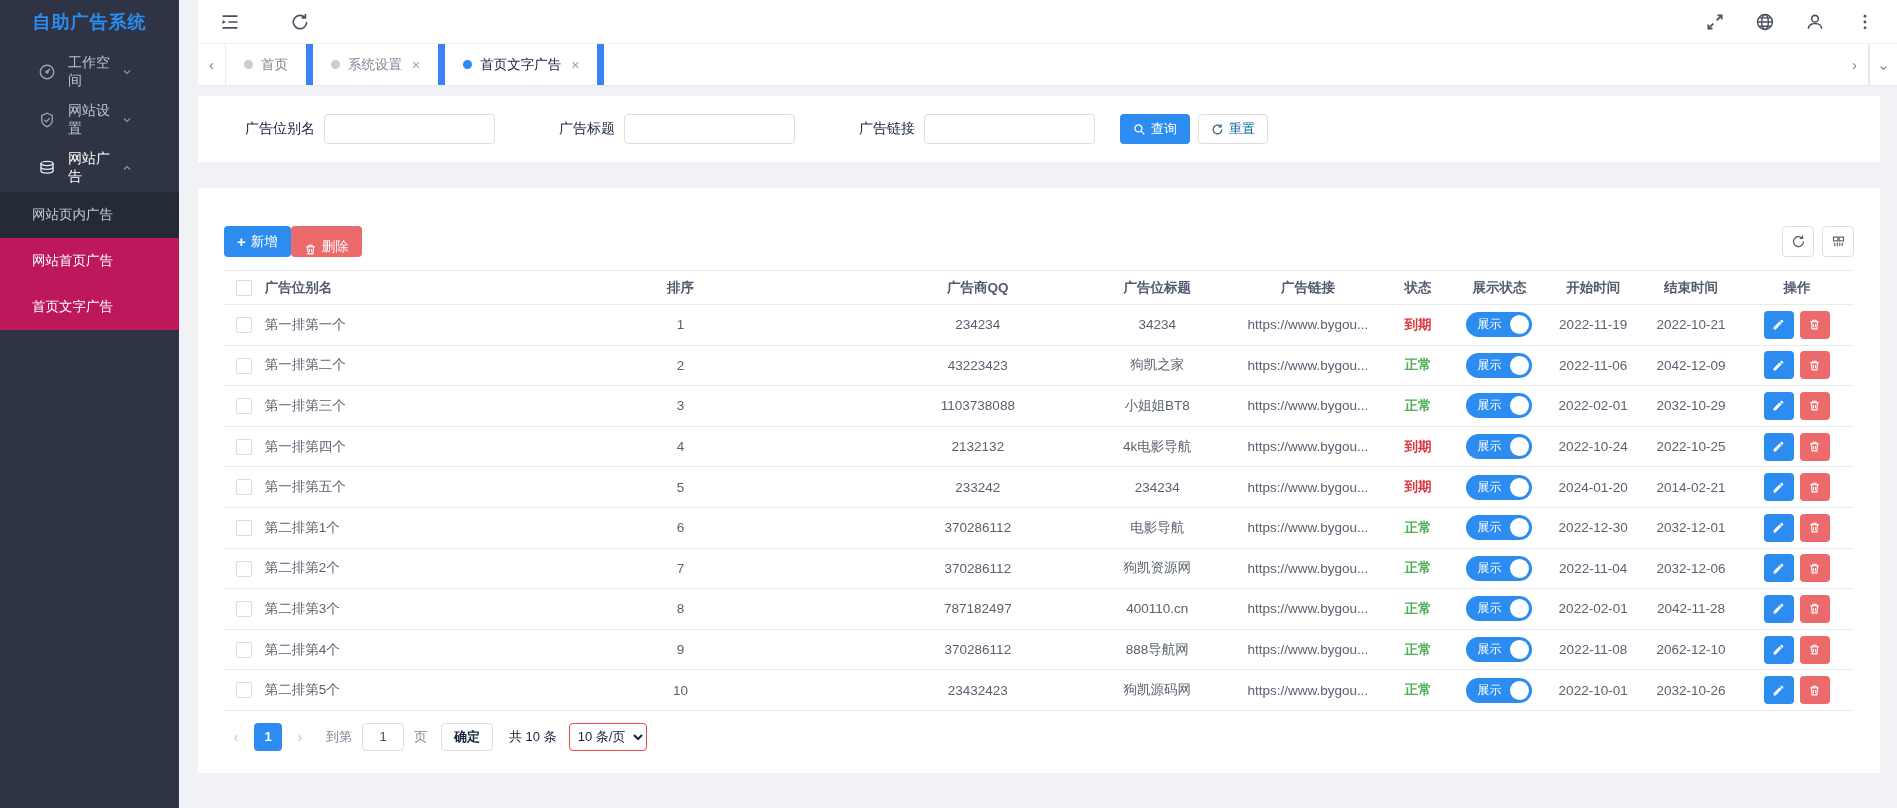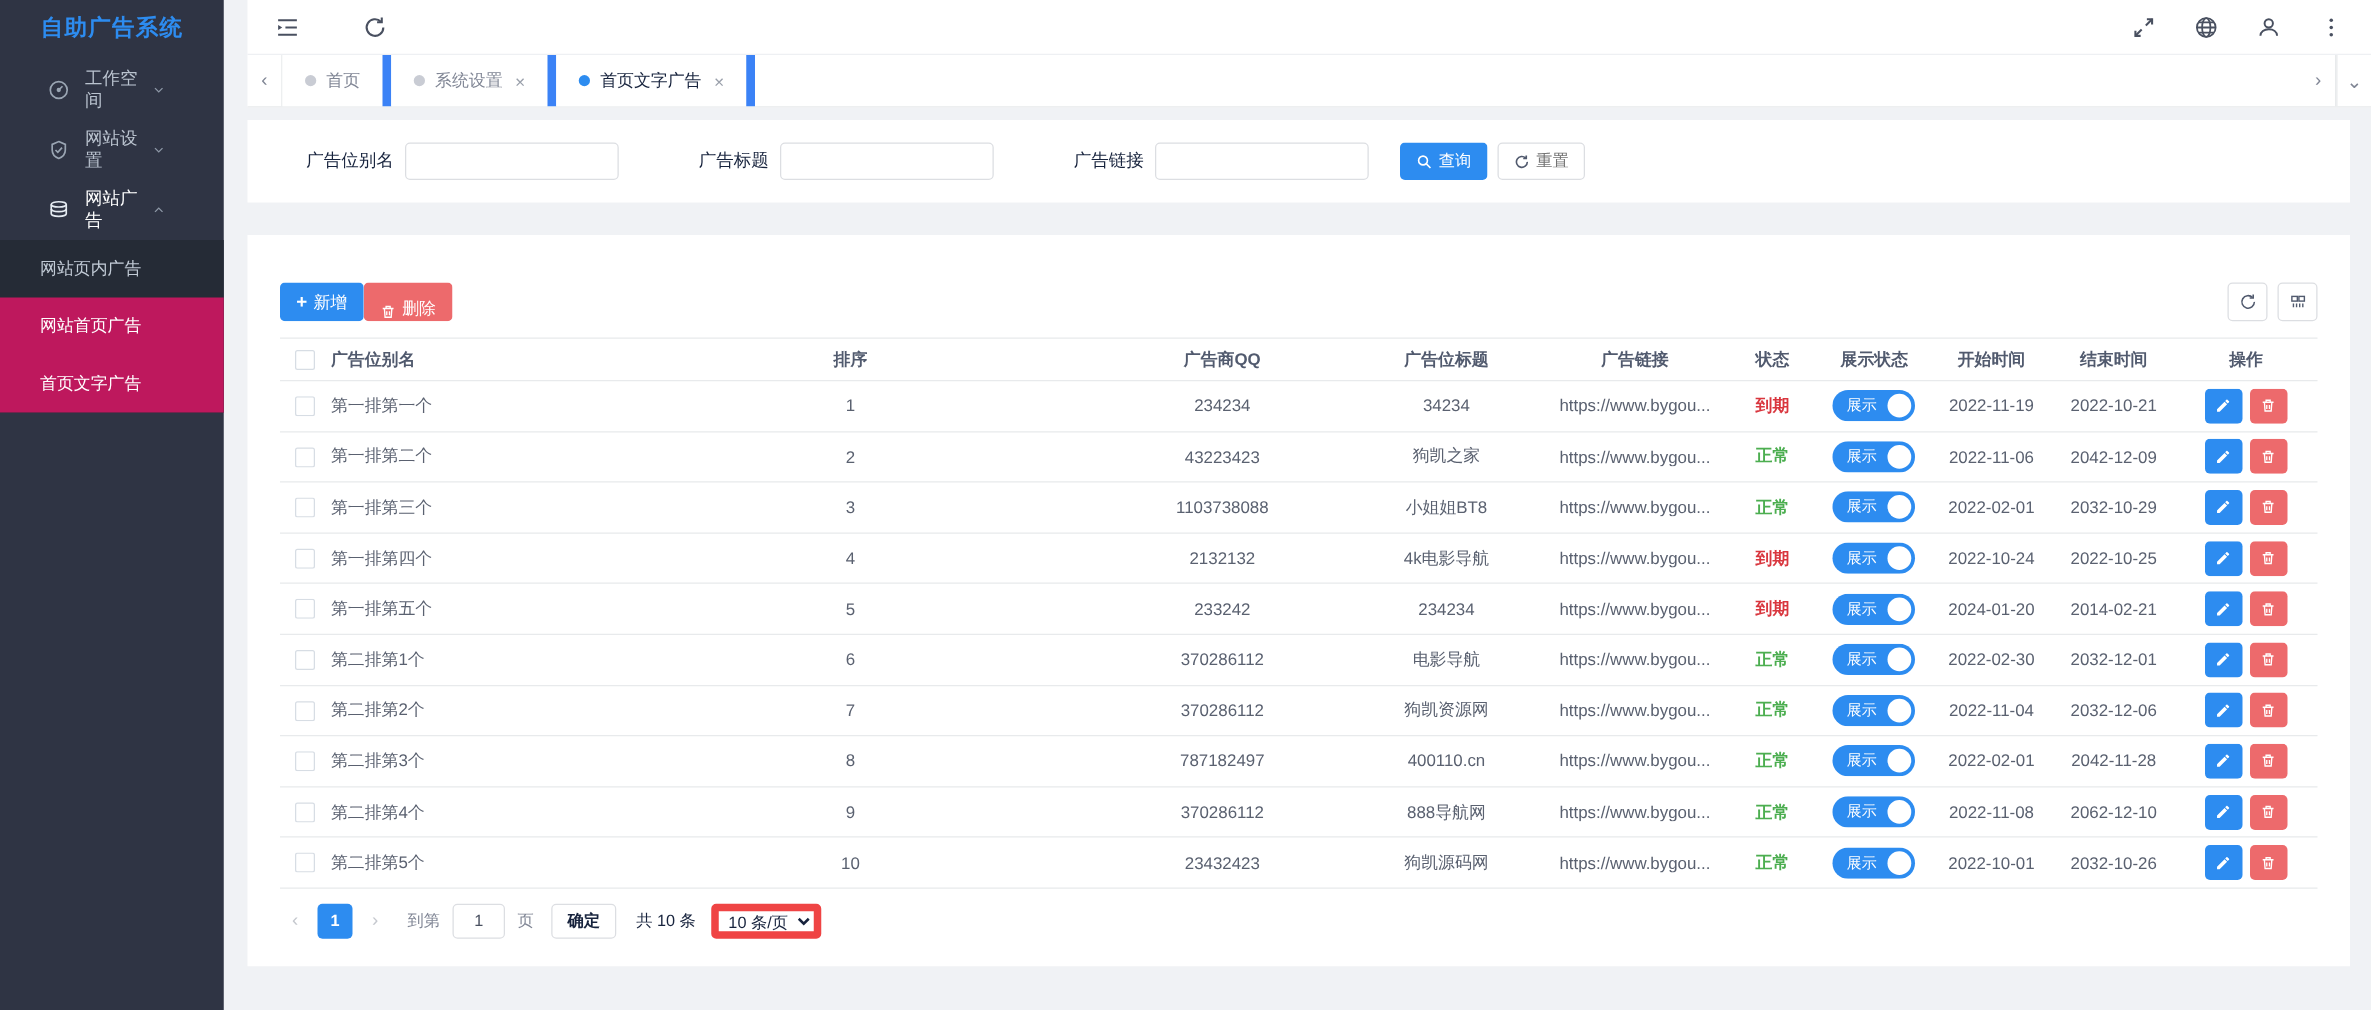--- a/index.html
+++ b/index.html
@@ -50,21 +50,21 @@
   .content { height:722px; background:#f0f2f5; padding-right:17px; }
   .search-card { margin-top:10px; height:66px; background:#fff; display:flex; align-items:center; padding-left:47px; }
   .s-group { display:flex; align-items:center; }
   .s-label { font-size:14px; color:#17233d; font-weight:500; margin-right:9px; white-space:nowrap; }
   .s-input { width:171px; height:30px; border:1px solid #dcdee2; border-radius:4px; background:#fff; padding:0 8px; font-size:13px; color:#495060; outline:none; }
   .s-group + .s-group { margin-left:64px; }
   .btn { display:inline-flex; align-items:center; justify-content:center; gap:5px; height:30px;
     border-radius:4px; font-size:13px; cursor:pointer; border:1px solid transparent; padding:0 12px; white-space:nowrap; }
   .btn svg { width:13px; height:13px; }
   .btn-primary { background:#2d8cf0; color:#fff; }
-  .btn-default { background:#fff; color:#737373; border-color:#dcdee2; }
+  .btn-default { background:#fff; color:#0369a1; border-color:#dcdee2; }
   .btn-danger { background:#ed6a6c; color:#fff; }
   .search-actions { display:flex; gap:8px; margin-left:25px; }
 
   .main-card { margin-top:26px; height:585px; background:#fff; padding:38px 26px 0 26px; }
   .toolbar { display:flex; align-items:center; height:31px; }
   .toolbar .btn { height:31px; font-size:13.5px; }
   .toolbar .btn + .btn { margin-left:0;align-items:flex-end; }
   .tool-icons { margin-left:auto; display:flex; gap:8px; }
   .icon-btn { width:32px; height:31px; border:1px solid #dcdee2; border-radius:4px; background:#fff;
     display:flex; align-items:center; justify-content:center; color:#515a6e; cursor:pointer; }
@@ -97,21 +97,21 @@
   .pg-arrow { width:24px; height:28px; display:flex; align-items:center; justify-content:center; color:#c5c8ce; font-size:15px; cursor:pointer; }
   .pg-num { width:28px; height:28px; background:#2d8cf0; color:#fff; border-radius:4px;
     display:flex; align-items:center; justify-content:center; font-weight:bold; margin:0 6px; cursor:pointer; }
   .pg-goto { margin-left:14px; color:#808695; }
   .pg-input { width:42px; height:28px; border:1px solid #dcdee2; border-radius:4px; text-align:center;
     margin:0 10px; font-size:13px; color:#495060; outline:none; }
   .pg-unit { color:#808695; }
   .pg-confirm { height:28px; border:1px solid #dcdee2; border-radius:4px; background:#fff; padding:0 12px;
     margin-left:14px; font-size:13px; font-weight:bold; color:#17233d; cursor:pointer; display:flex; align-items:center; }
   .pg-total { margin-left:16px; color:#17233d; font-weight:500; }
-  .pg-size { height:28px; border:6px solid #ef4444; border-radius:4px; margin-left:12px; font-size:13px;
+  .pg-size { height:28px; border:1px solid #ef4444; border-radius:4px; margin-left:12px; font-size:13px;
     color:#17233d; background:#fff; padding:0 4px; outline:none; cursor:pointer; }
 </style>
 </head>
 <body>
 
 <div class="sidebar">
   <div class="logo">自助广告系统</div>
   <div class="menu">
       <div class="menu-item">
         <span class="mi-icon" style="display: inline-flex;">
@@ -496,21 +496,21 @@
               <div class="td left">第二排第1个</div>
               <div class="td ">6</div>
               <div class="td ">370286112</div>
               <div class="td ">电影导航</div>
               <div class="td ">https://www.bygou...</div>
               <div class="td"><span class="status normal">正常</span></div>
               <div class="td"><span class="toggle">
                   <span class="t-label">展示</span>
                   <span class="knob"></span>
                 </span></div>
-              <div class="td ">2022-02-30</div>
+              <div class="td ">2022-12-30</div>
               <div class="td ">2032-12-01</div>
               <div class="td">
                 <span class="ops" style="display: flex;">
                   <span class="op-btn op-edit">
                     <svg viewBox="0 0 24 24" fill="#fff">
                       <path d="M3 17.2V21h3.8L17.9 9.9l-3.8-3.8L3 17.2zM20.7 7.1c.4-.4.4-1 0-1.4l-2.4-2.4c-.4-.4-1-.4-1.4 0l-1.9 1.9 3.8 3.8 1.9-1.9z"></path>
                     </svg>
                   </span>
                   <span class="op-btn op-del">
                     <svg viewBox="0 0 24 24" fill="none" stroke="#fff" stroke-width="2">

